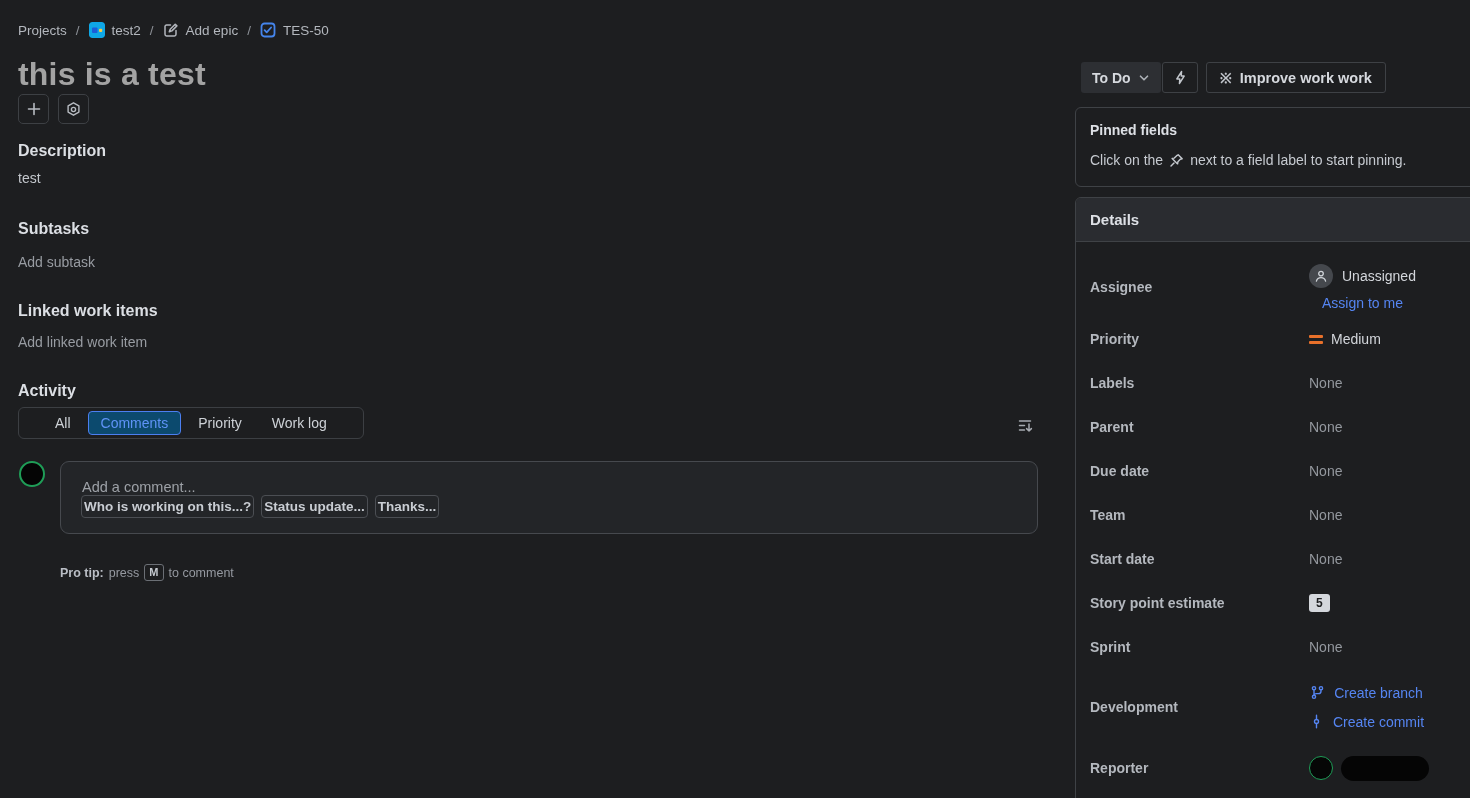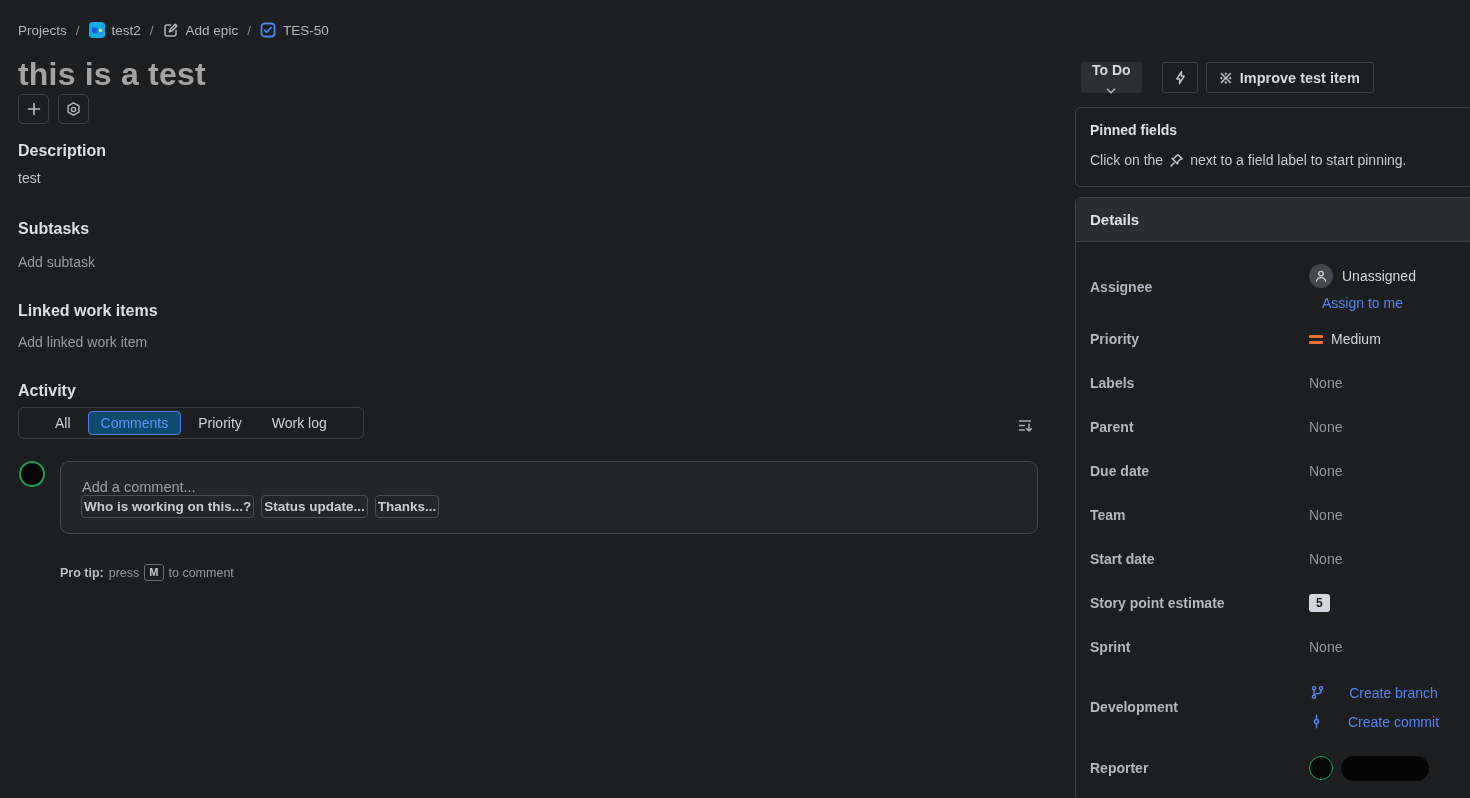--- a/index.html
+++ b/index.html
@@ -81,21 +81,21 @@
   .kbd{
     border:1px solid #6b6f75; border-radius:3px; padding:0 4px; font-size:11px;
     font-weight:700; color:#c5c9cf; line-height:15px; display:inline-block;
   }
 
   
   .status-btn{
     position:absolute; top:62px; left:1081px; height:31px;
     background:#2d2f33; border:none; border-radius:3px; padding:0 11px;
     display:flex; align-items:center; gap:7px; font-size:14px; font-weight:600;
-    color:#d6d9de; font-family:"Liberation Sans", sans-serif; cursor:pointer;flex-direction:column;
+    color:#d6d9de; font-family:"Liberation Sans", sans-serif; cursor:pointer;
   }
   .bolt-btn{
     position:absolute; top:62px; left:1162px; width:36px; height:31px;
     border:1px solid #3e4145; border-radius:3px; background:transparent;
     display:flex; align-items:center; justify-content:center; color:#c2c6cc; cursor:pointer;
   }
   .improve-btn{
     position:absolute; top:62px; left:1206px; height:31px;
     border:1px solid #3e4145; border-radius:3px; background:transparent; padding:0 13px;
     display:flex; align-items:center; gap:8px; font-size:14.5px; font-weight:600;
@@ -136,21 +136,21 @@
   }
   .link-blue{ color:#5585f2; font-size:14px; cursor:pointer; text-decoration:none; }
   .prio-icon{ display:flex; flex-direction:column; gap:3px; width:14px; }
   .prio-icon i{ display:block; height:3px; border-radius:1px; background:#e8702a; }
   .sp-badge{
     background:#d4d7dc; color:#1d1e20; font-size:12px; font-weight:700;
     border-radius:3px; padding:1px 7px; line-height:16px;
   }
   .drow-dev{ min-height:76px; align-items:center; }
   .dev-stack{ display:flex; flex-direction:column; gap:13px; }
-  .dev-link{ display:flex; align-items:center; gap:24px; color:#5585f2; font-size:14px; cursor:pointer; }
+  .dev-link{ display:flex; align-items:center; gap:9px; color:#5585f2; font-size:14px; cursor:pointer; }
   .drow-reporter{ min-height:46px; }
   .reporter-avatar{
     width:24px; height:24px; border-radius:50%; background:#060606; border:1.5px solid #1f9d57;
   }
   .redacted{ width:88px; height:25px; background:#050505; border-radius:13px; }
 </style>
 </head>
 <body>
 
 <div class="app">
@@ -262,21 +262,21 @@
   </button>
   <button class="bolt-btn">
     <span>
       <svg width="15" height="15" viewBox="0 0 15 15" fill="none" stroke="#c2c6cc" stroke-width="1.4" stroke-linejoin="round">
         <path d="M8.6 1.5L3.8 9h3L6.4 13.5 11.2 6h-3z"></path>
       </svg>
     </span>
   </button>
   <button class="improve-btn">
     <span class="improve-glyph">※</span>
-    <span>Improve test item</span>
+    <span>Improve work work</span>
   </button>
 
   <section class="pinned-panel">
     <div class="pinned-title">Pinned fields</div>
     <div class="pinned-hint">
       <span>Click on the</span>
       <span>
         <svg width="15" height="15" viewBox="0 0 15 15" fill="none" stroke="#c6cad0" stroke-width="1.4" stroke-linecap="round" stroke-linejoin="round">
           <path d="M9.2 1.8l4 4-1.9.5-2.4 2.4-.3 2.2-5.5-5.5 2.2-.3L7.7 2.7z"></path>
           <path d="M5 10l-3 3"></path>

